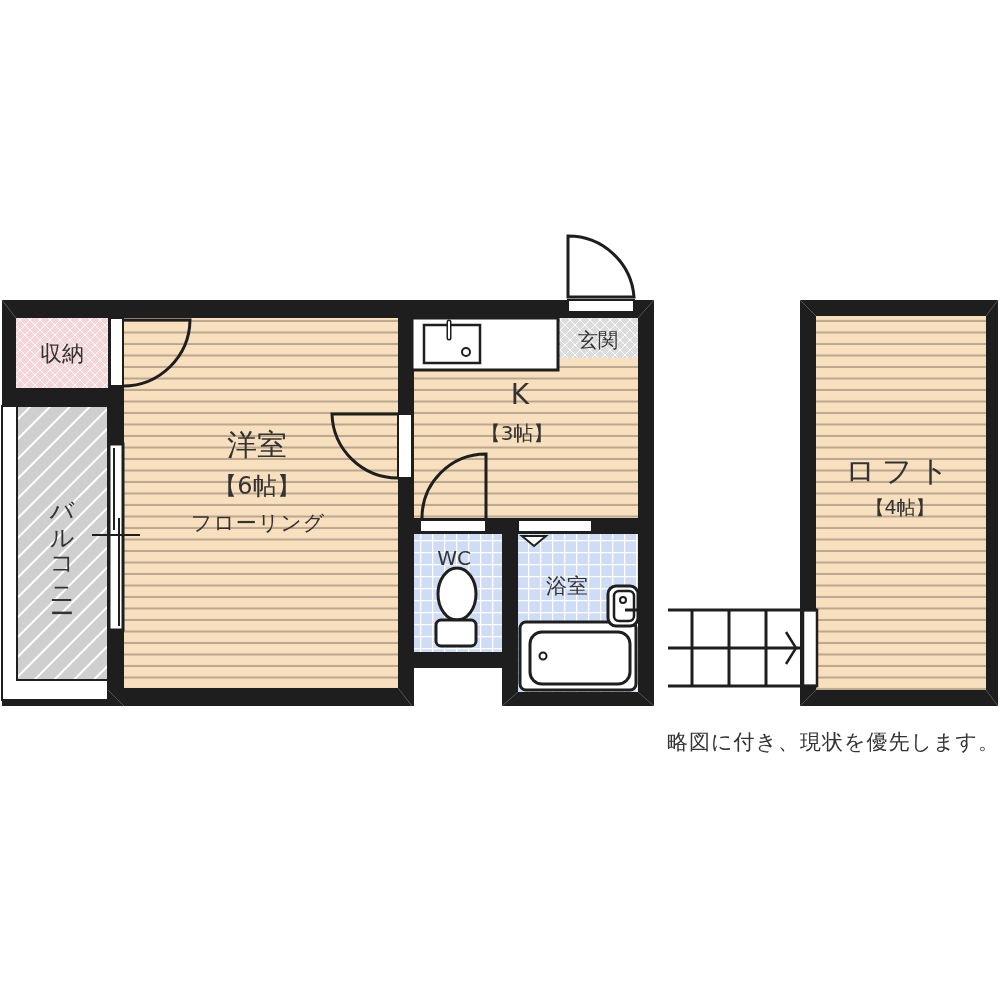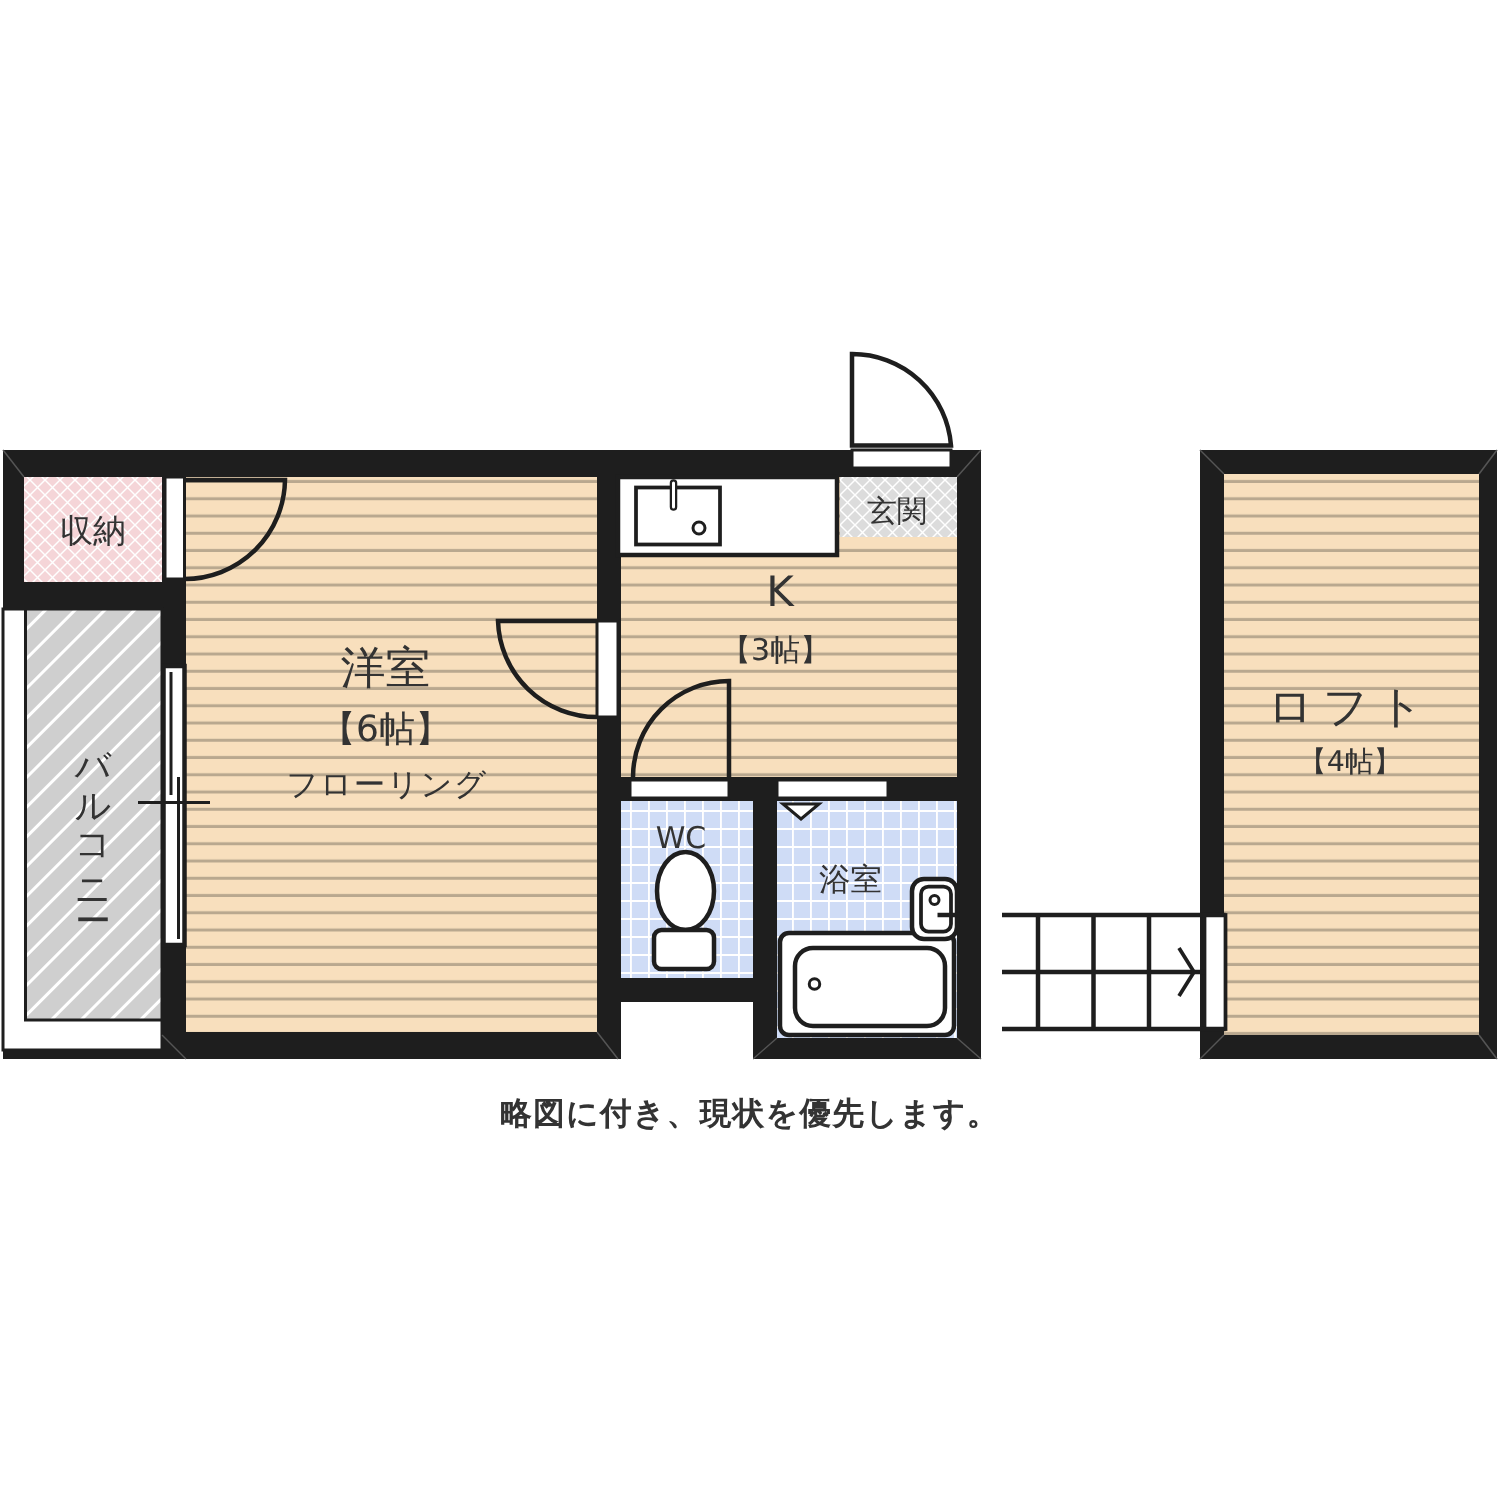--- a/index.html
+++ b/index.html
@@ -1,21 +1,21 @@
 <!DOCTYPE html>
 <html><head>
 <meta charset="utf-8">
 <style>
   html, body { margin:0; padding:0; background:#ffffff; }
   body { width:1000px; height:1000px; position:relative; overflow:hidden;
          font-family:"DejaVu Sans", "Liberation Sans", sans-serif; }
   svg { position:absolute; left:0; top:0; }
   .lbl { font-family:"DejaVu Sans", "Liberation Sans", sans-serif; fill:#333333; }
-  .note { position:absolute; left:0; top:728px; width:1000px; text-align:center;
-          font-size:21px; color:#333333; letter-spacing:1px;font-weight:bold; }
+  .note { position:absolute; left:0; top:728px; width:1000px; text-align:right;
+          font-size:21px; color:#333333; letter-spacing:1px; }
 </style>
 </head>
 <body>
 
 <svg width="1000" height="1000" viewBox="0 0 1000 1000">
   <defs>
     <pattern id="wood" width="10" height="11.5" patternUnits="userSpaceOnUse">
       <rect width="10" height="11.5" fill="#f8dfbd"></rect>
       <rect y="9.5" width="10" height="2" fill="#b9a88f"></rect>
     </pattern>

